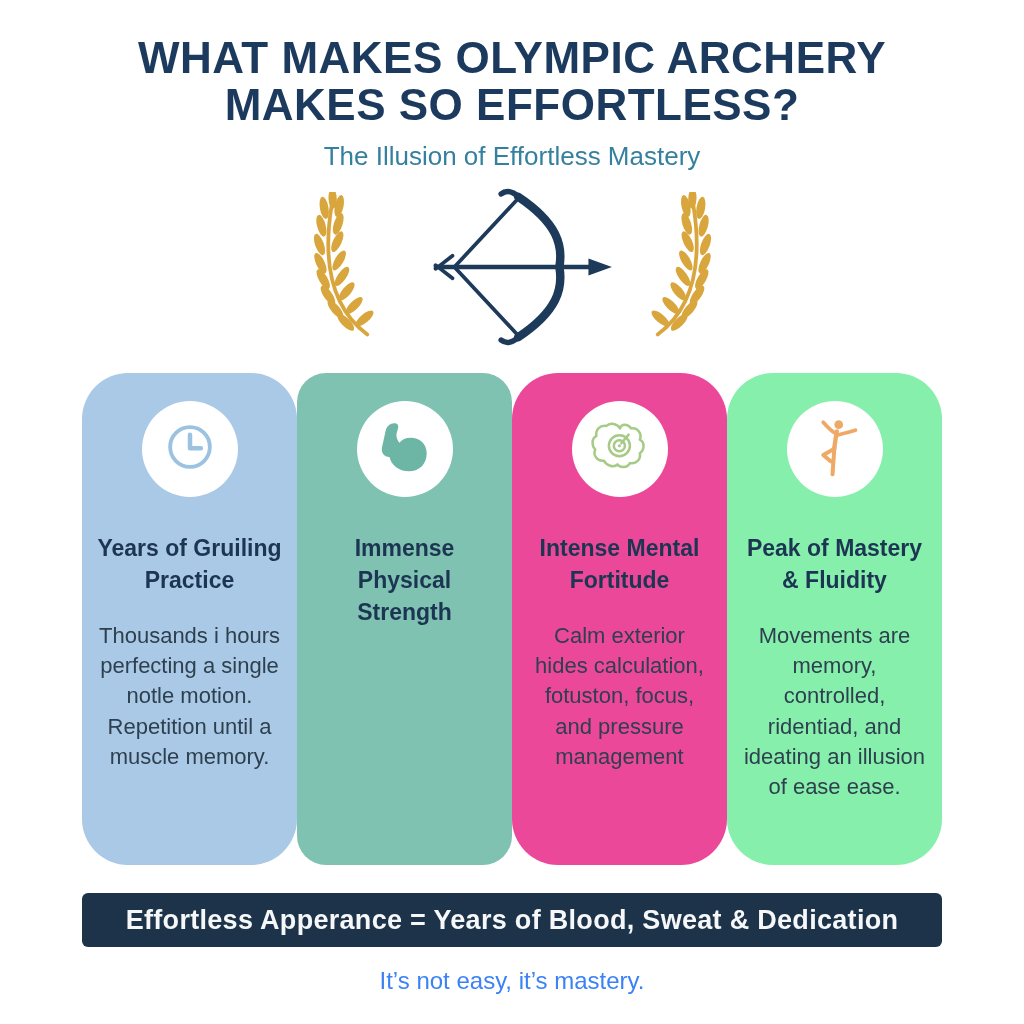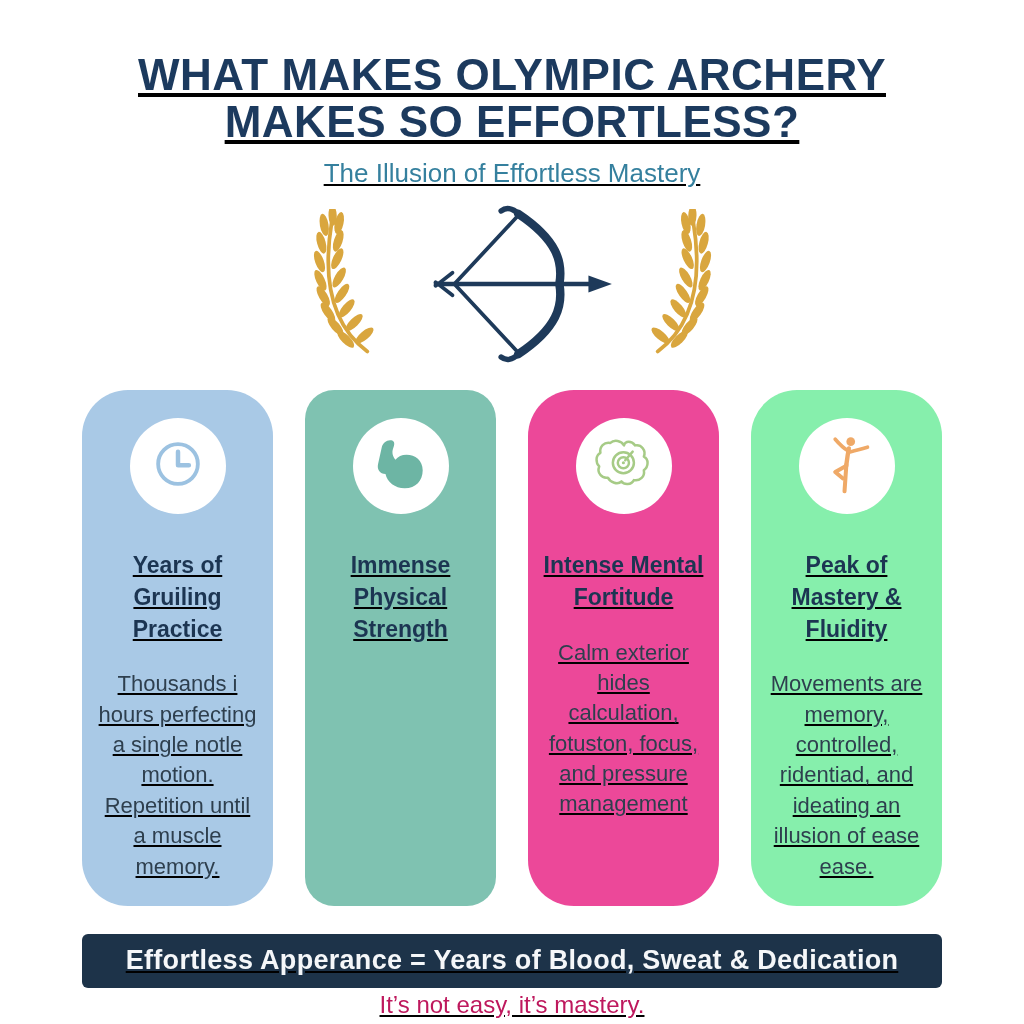--- a/index.html
+++ b/index.html
@@ -2,21 +2,21 @@
 <html><head>
 <meta charset="utf-8">
 <style>
   * { margin: 0; padding: 0; box-sizing: border-box; }
   html, body { width: 1024px; height: 1024px; }
   body {
     font-family: "Liberation Sans", sans-serif;
     background: #ffffff;
     overflow: hidden;
   }
-  .canvas { width: 1024px; height: 1024px; padding: 51px 82px 0; text-decoration: underline; }
+  .canvas { width: 1024px; height: 1024px; padding: 34px 82px 0; }
 
   
   .header { text-align: center; }
   .title {
     font-size: 44px;
     font-weight: bold;
     line-height: 1.07;
     letter-spacing: 0.5px;
   }
   .subtitle {
@@ -36,21 +36,20 @@
   }
   .laurel svg { display: block; }
   .laurel.right svg { transform: scaleX(-1); }
   .bow svg { display: block; }
 
   
   .cards {
     margin-top: 24px;
     display: grid;
     grid-template-columns: repeat(4, 1fr);
-    gap: 32px;
   }
   .card {
     border-radius: 46px;
     min-height: 492px;
     padding: 28px 15px 24px;
     text-align: center;
   }
   .icon-circle {
     width: 96px; height: 96px;
     background: #ffffff;
@@ -80,24 +79,24 @@
     height: 54px;
     display: flex;
     align-items: center;
     justify-content: center;
     font-size: 27px;
     font-weight: bold;
     letter-spacing: 0.3px;
     border-radius: 6px;
   }
   .footer {
-    margin-top: 3px;
+    margin-top: 20px;
     text-align: center;
     font-size: 24px;
-    color: #be185d;
+    color: #3b82f6;
   }
 </style>
 </head>
 <body>
 
 <div class="canvas">
 
   <div class="header">
     <h1 class="title" style="color: rgb(28, 58, 94);">
       <span>WHAT MAKES OLYMPIC ARCHERY</span><br>

